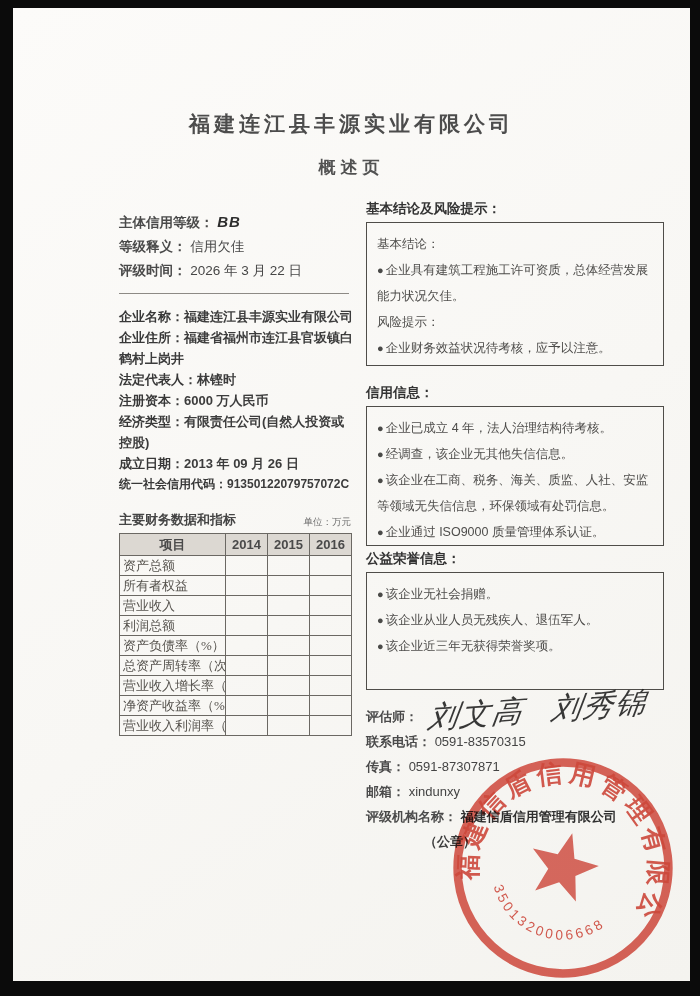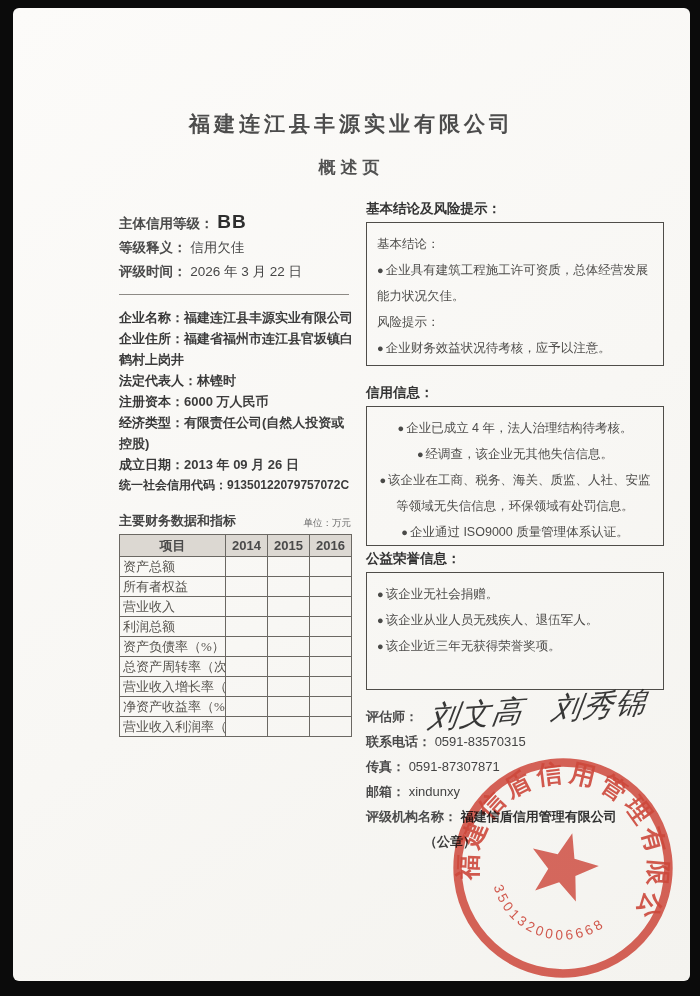--- a/index.html
+++ b/index.html
@@ -5,37 +5,36 @@
   html,body{margin:0;padding:0;}
   body{
     width:700px;height:996px;position:relative;overflow:hidden;
     background:#0b0b0b;
     font-family:"Liberation Sans",sans-serif;
   }
   .page{
     position:absolute;left:13px;top:8px;right:10px;bottom:15px;
     background:linear-gradient(145deg,#fcfbf9 0%,#f8f7f4 55%,#f4f3ef 100%);
     color:#3f3f3f;
-    border-radius:6px;
   }
   
   .doc-header{position:absolute;left:0;top:102px;width:100%;text-align:center;}
   .doc-title{
     font-size:21px;font-weight:bold;letter-spacing:4px;color:#4c4c4c;
     font-family:"Liberation Serif",serif;
   }
   .doc-subtitle{
     margin-top:18px;font-size:17px;font-weight:bold;letter-spacing:5px;color:#525252;
     font-family:"Liberation Serif",serif;
   }
   
   .left-col{position:absolute;left:106px;top:202px;width:236px;}
   .rating-line{font-size:13.5px;line-height:24px;white-space:nowrap;color:#474747;}
   .rating-line .lbl{font-weight:bold;font-family:"Liberation Serif",serif;color:#4a4a4a;}
-  .grade-value{font-size:19px;font-weight:bold;color:#2e2e2e;letter-spacing:1px;}
+  .grade-value{font-size:15px;font-weight:bold;color:#2e2e2e;letter-spacing:1px;font-style:italic;}
   .divider{border-bottom:1px solid #8d8a85;margin:10px 0 12px 0;width:230px;}
   .info-line{font-size:13px;line-height:21px;color:#3c3c3c;font-weight:bold;}
   .info-line .lbl{color:#383838;}
   .info-line.small{font-size:12px;white-space:nowrap;}
   .fin-caption{margin-top:16px;display:flex;justify-content:space-between;align-items:flex-end;width:232px;}
   .fin-title{font-size:13px;font-weight:bold;color:#454545;font-family:"Liberation Serif",serif;}
   .fin-unit{font-size:9.5px;color:#6b6b6b;}
   table.fin{
     margin-top:4px;border-collapse:collapse;width:232px;table-layout:fixed;
     border:1.5px solid #55524e;
@@ -52,21 +51,21 @@
   .right-col{position:absolute;left:353px;top:192px;width:300px;}
   .sec-heading{font-size:13.5px;font-weight:bold;color:#333;margin-bottom:4px;}
   .sec-box{
     border:1.5px solid #4f4d49;padding:8px 10px 6px 10px;width:276px;
     font-size:12.5px;color:#4e4d4b;
   }
   .sec-box .line{line-height:26px;}
   .bullet-line{line-height:26px;}
   .bullet-glyph{font-size:11px;margin-right:2px;color:#4a4a48;}
   .box-conclusion{height:128px;}
-  .box-credit{height:124px;text-align:center;}
+  .box-credit{height:124px;}
   .box-honor{height:102px;}
   .mt18{margin-top:18px;} .mt14{margin-top:4px;}
   
   .contact{margin-top:14px;position:relative;font-size:13px;color:#444;}
   .contact .row{line-height:25px;white-space:nowrap;}
   .contact .lbl{font-weight:bold;font-family:"Liberation Serif",serif;color:#4a4a4a;}
   .contact .agency-row{font-weight:bold;color:#2f2f2f;font-family:"Liberation Sans",sans-serif;}
   .seal-note{padding-left:58px;font-weight:bold;color:#3c3c3c;}
   .signatures{
     position:absolute;left:62px;top:-14px;white-space:nowrap;

